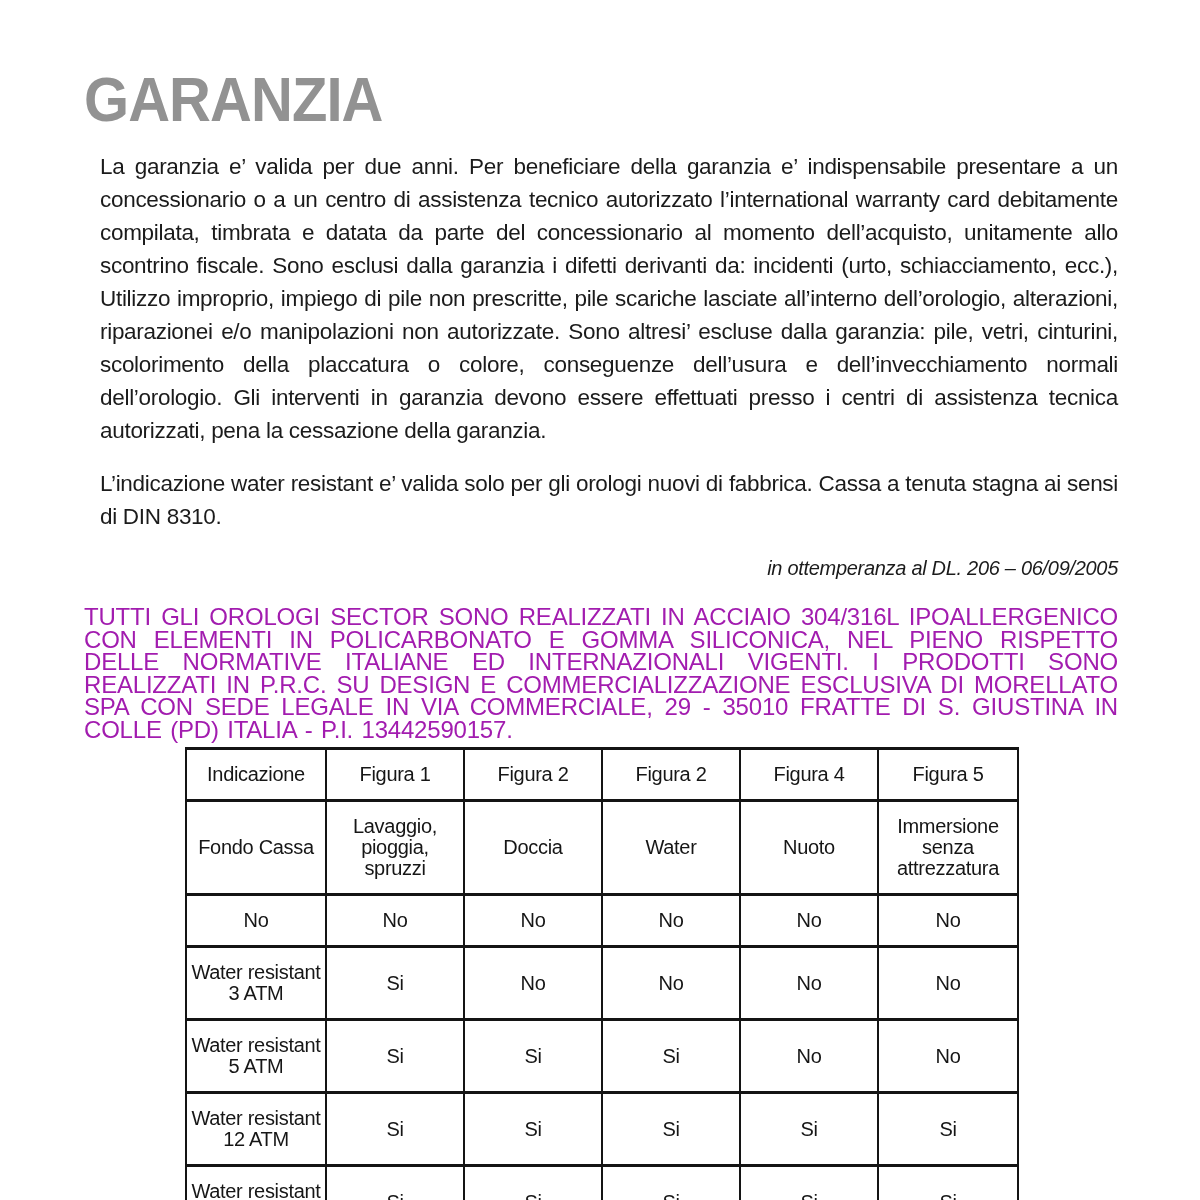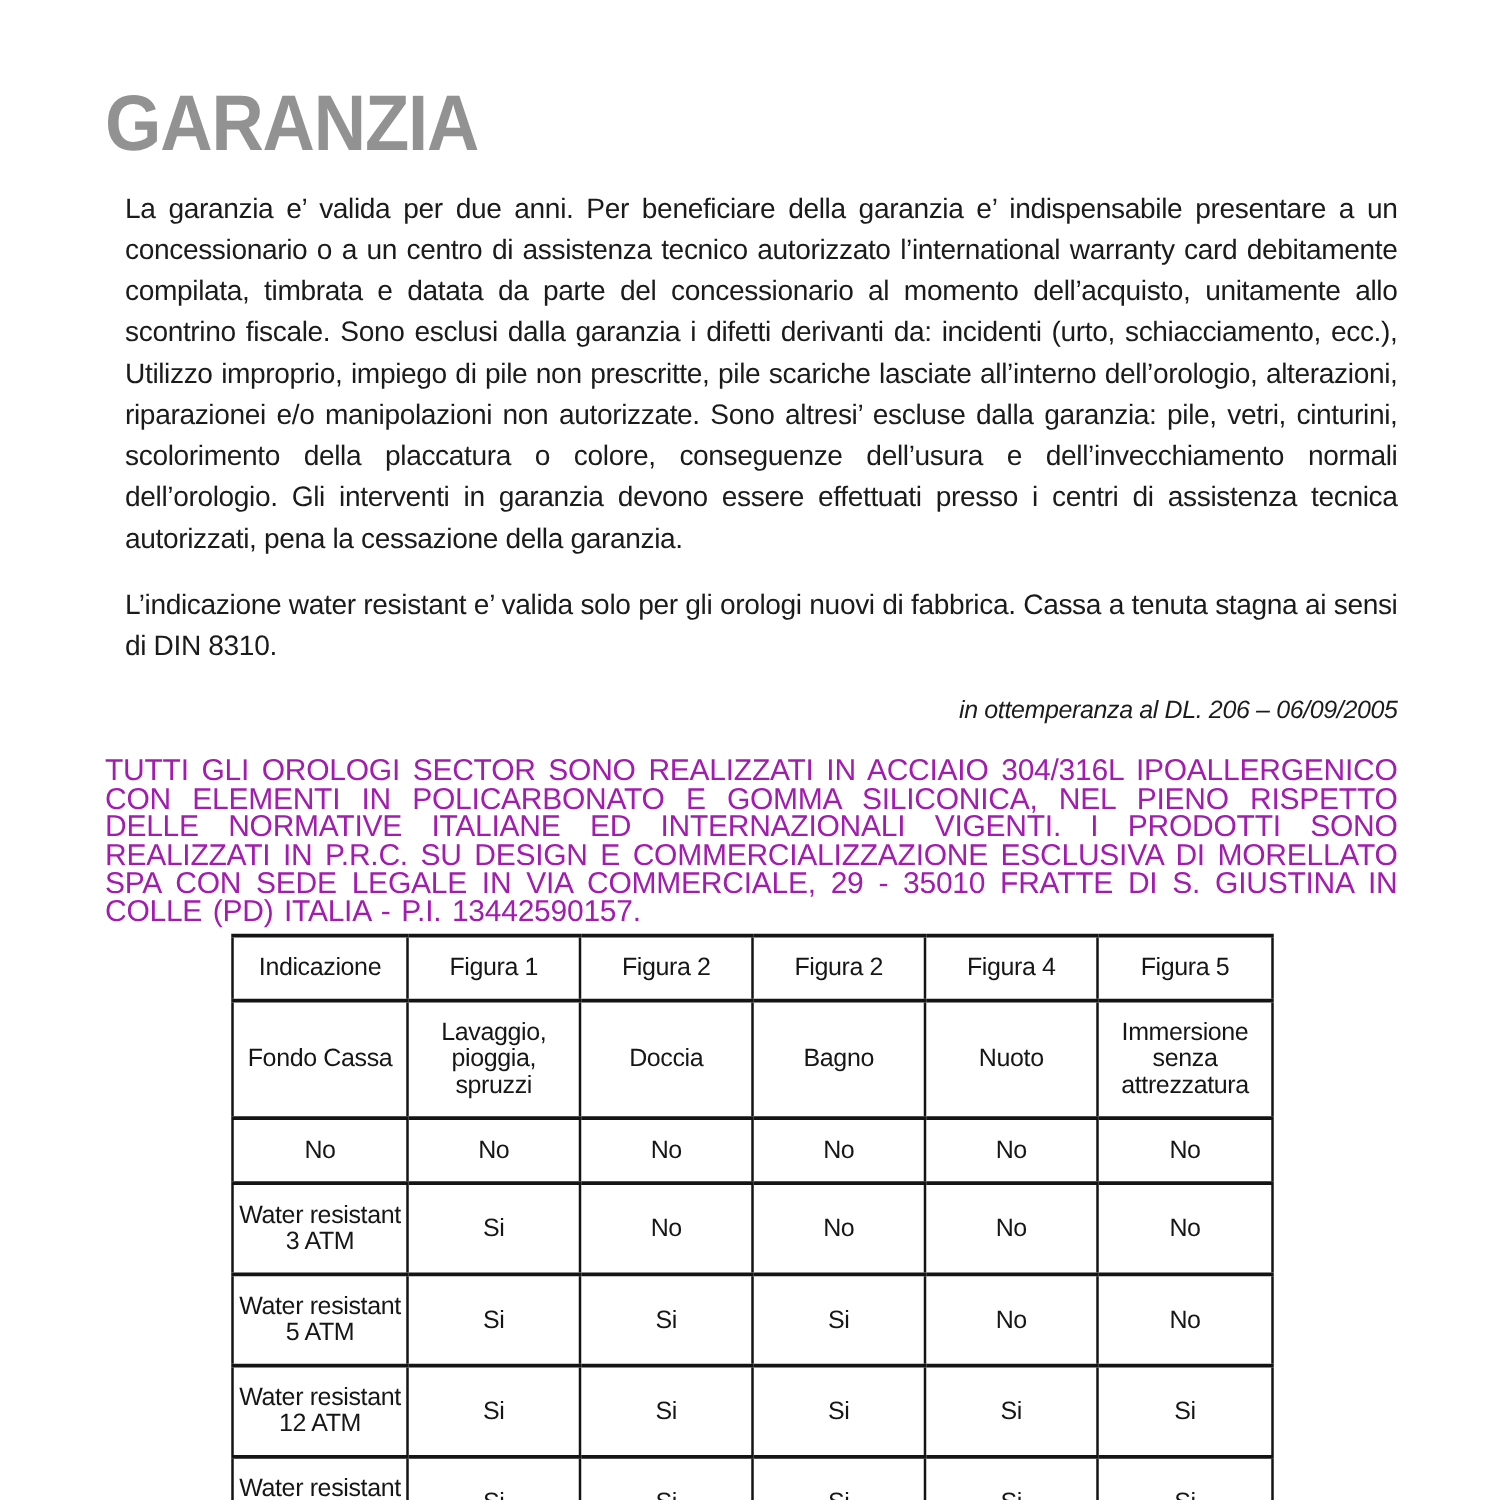--- a/index.html
+++ b/index.html
@@ -126,21 +126,21 @@
         <th>Figura 1</th>
         <th>Figura 2</th>
         <th>Figura 2</th>
         <th>Figura 4</th>
         <th>Figura 5</th>
       </tr>
       <tr class="r-sub">
         <td>Fondo Cassa</td>
         <td class="small">Lavaggio, pioggia, spruzzi</td>
         <td>Doccia</td>
-        <td>Bagno</td>
+        <td>Water</td>
         <td>Nuoto</td>
         <td class="small">Immersione senza attrezzatura</td>
       </tr>
       <tr class="r-no">
         <td>No</td>
         <td>No</td>
         <td>No</td>
         <td>No</td>
         <td>No</td>
         <td>No</td>

